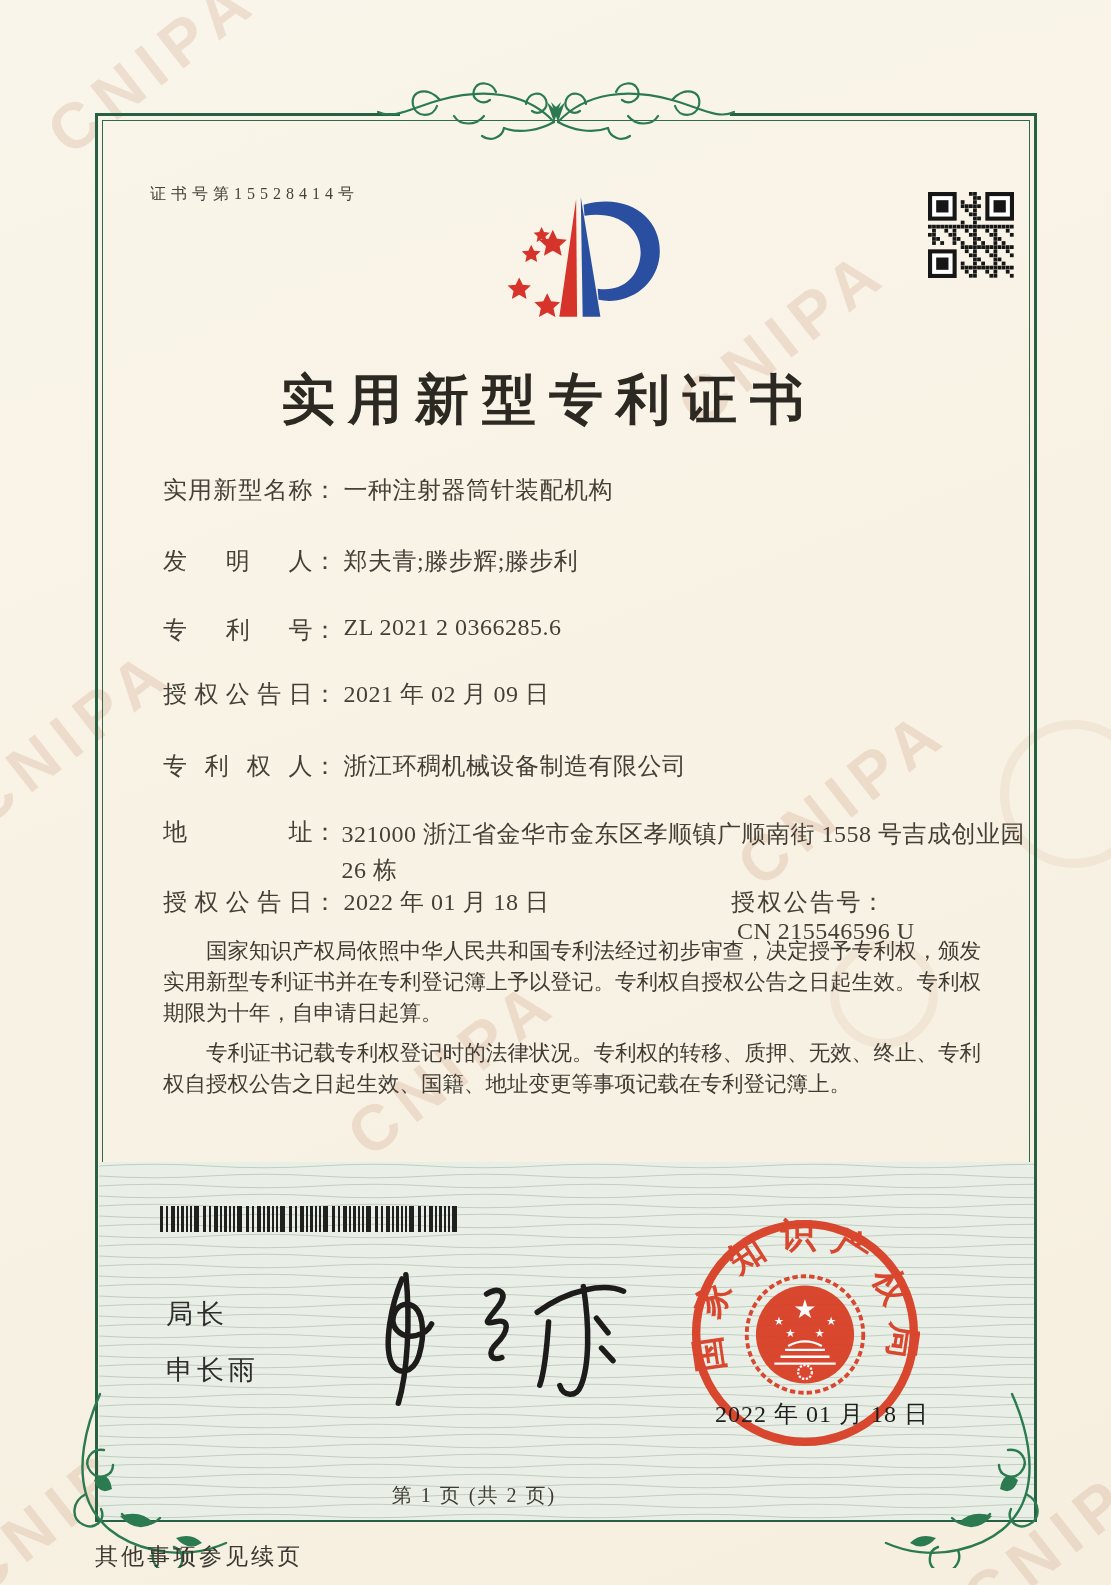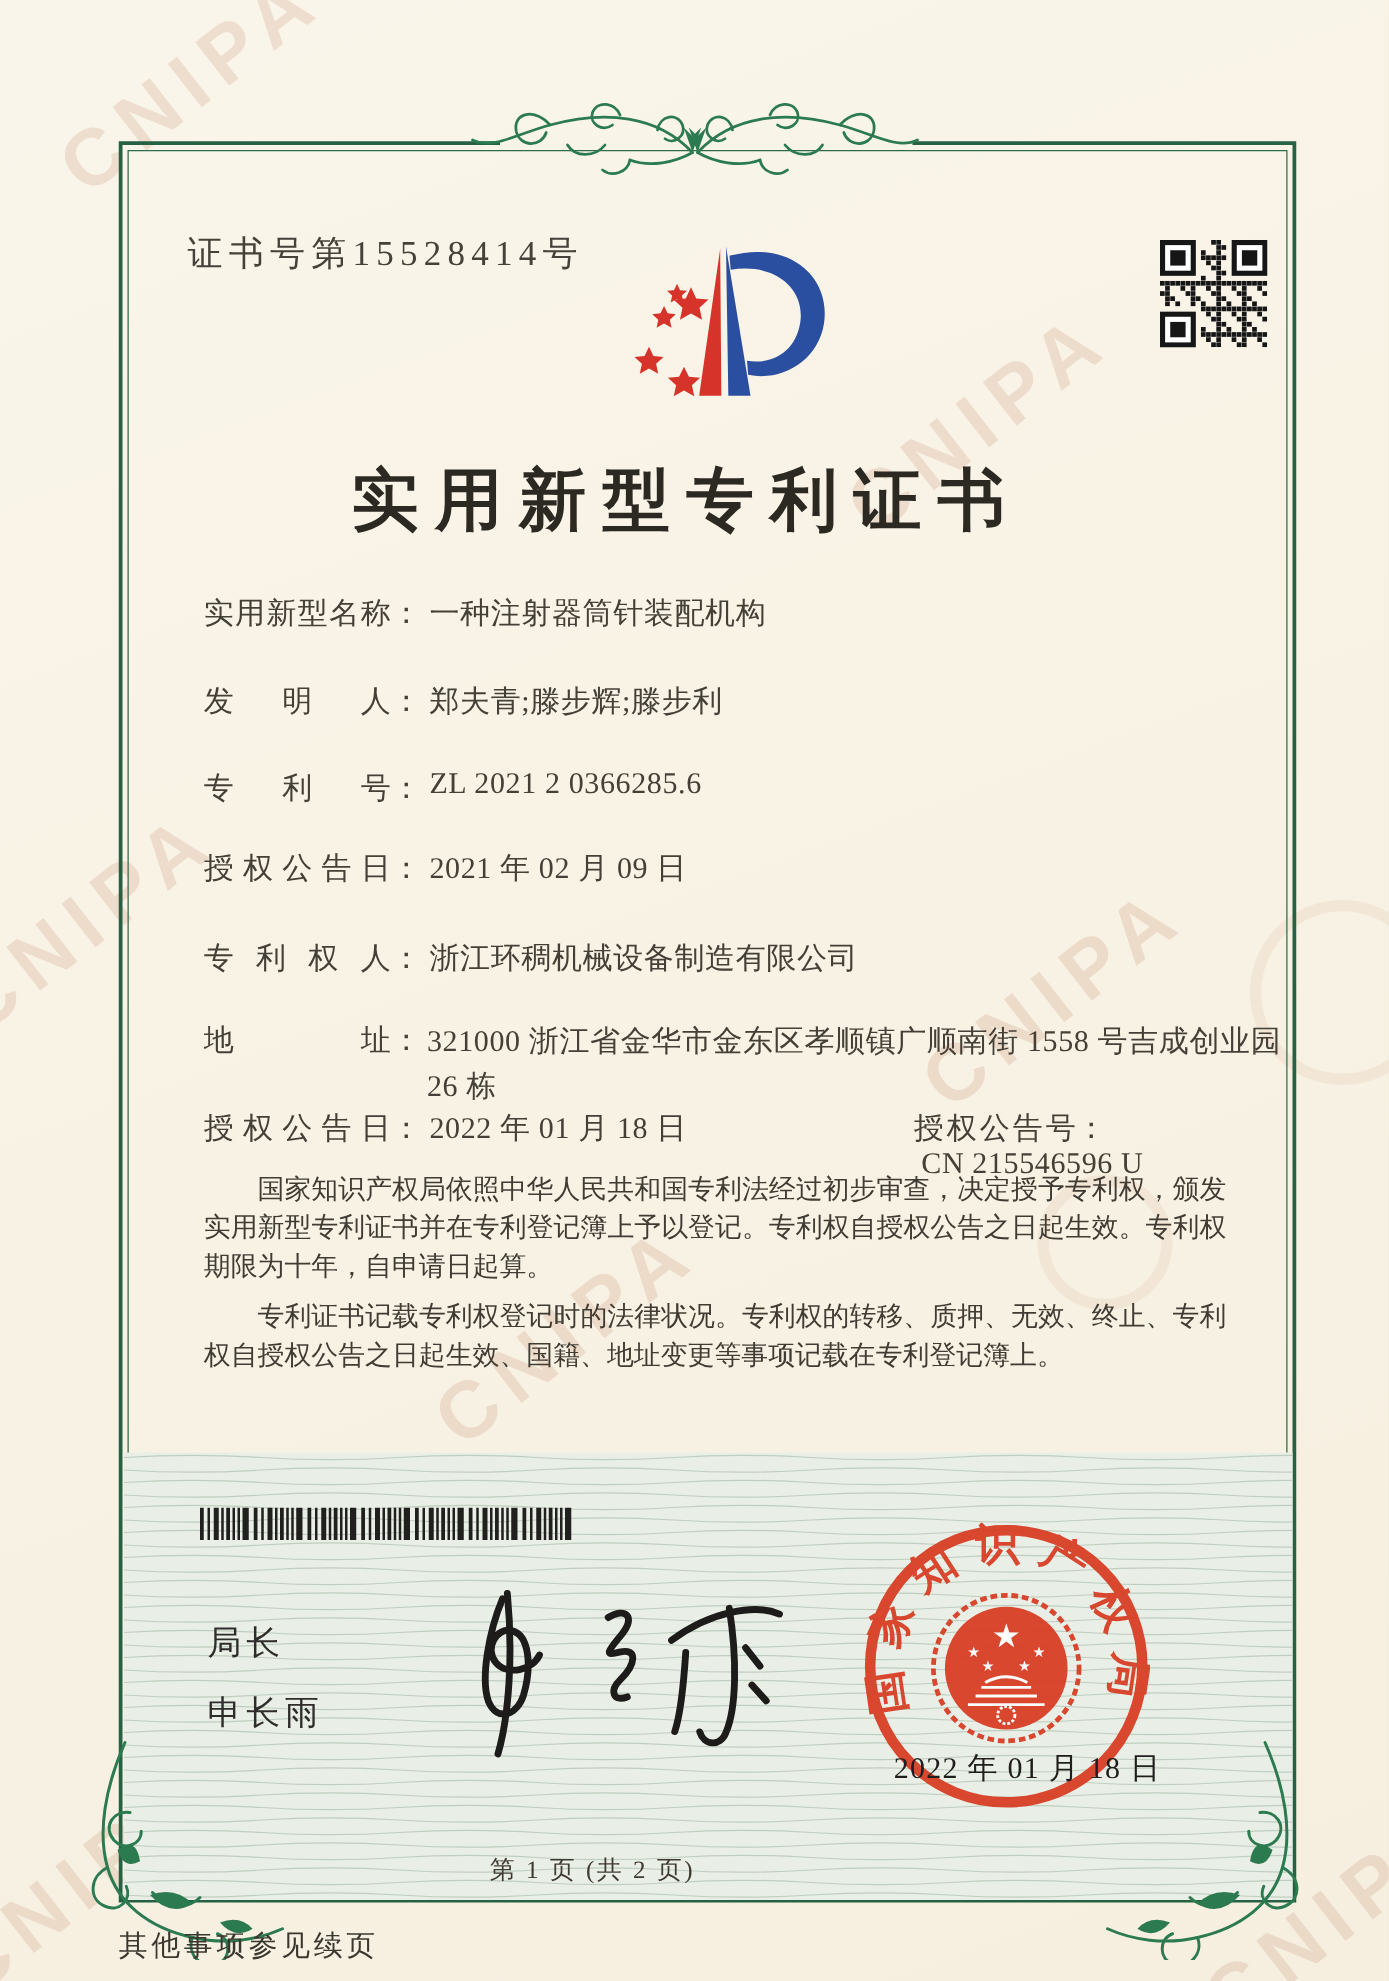--- a/index.html
+++ b/index.html
@@ -18,21 +18,21 @@
   .ornament-top{position:absolute;left:376px;top:70px;width:360px;height:82px;}
   .flourish{position:absolute;width:172px;height:180px;}
   .flourish.left{left:58px;top:1388px;}
   .flourish.right{left:882px;top:1388px;transform:scaleX(-1);}
   
   .wm{position:absolute;font-family:"Liberation Sans",sans-serif;font-weight:bold;
     font-size:64px;letter-spacing:10px;color:rgba(209,162,135,.28);
     transform:rotate(-38deg);user-select:none;white-space:nowrap;}
   .wm-ring{position:absolute;border:9px solid rgba(214,170,140,.16);border-radius:50%;}
   
-  .cert-no{position:absolute;left:150px;top:184px;font-size:28px;letter-spacing:5px;color:#46423a;}
+  .cert-no{position:absolute;left:150px;top:184px;font-size:16px;letter-spacing:5px;color:#46423a;}
   .logo{position:absolute;left:478px;top:186px;}
   .qr{position:absolute;left:928px;top:192px;width:86px;height:86px;}
   .title{position:absolute;left:78px;top:336px;width:942px;text-align:center;
     font-size:54px;font-weight:bold;letter-spacing:13px;color:#2c2923;margin-top:28px;}
   
   .frow{position:absolute;left:163px;font-size:24px;letter-spacing:.5px;color:#454037;}
   .flabel{display:inline-block;width:150px;text-align:justify;text-align-last:justify;vertical-align:top;}
   .fcolon{display:inline-block;vertical-align:top;}
   .fval{display:inline-block;vertical-align:top;margin-left:6px;}
   .addr .fval{width:694px;line-height:36px;margin-left:4px;}

